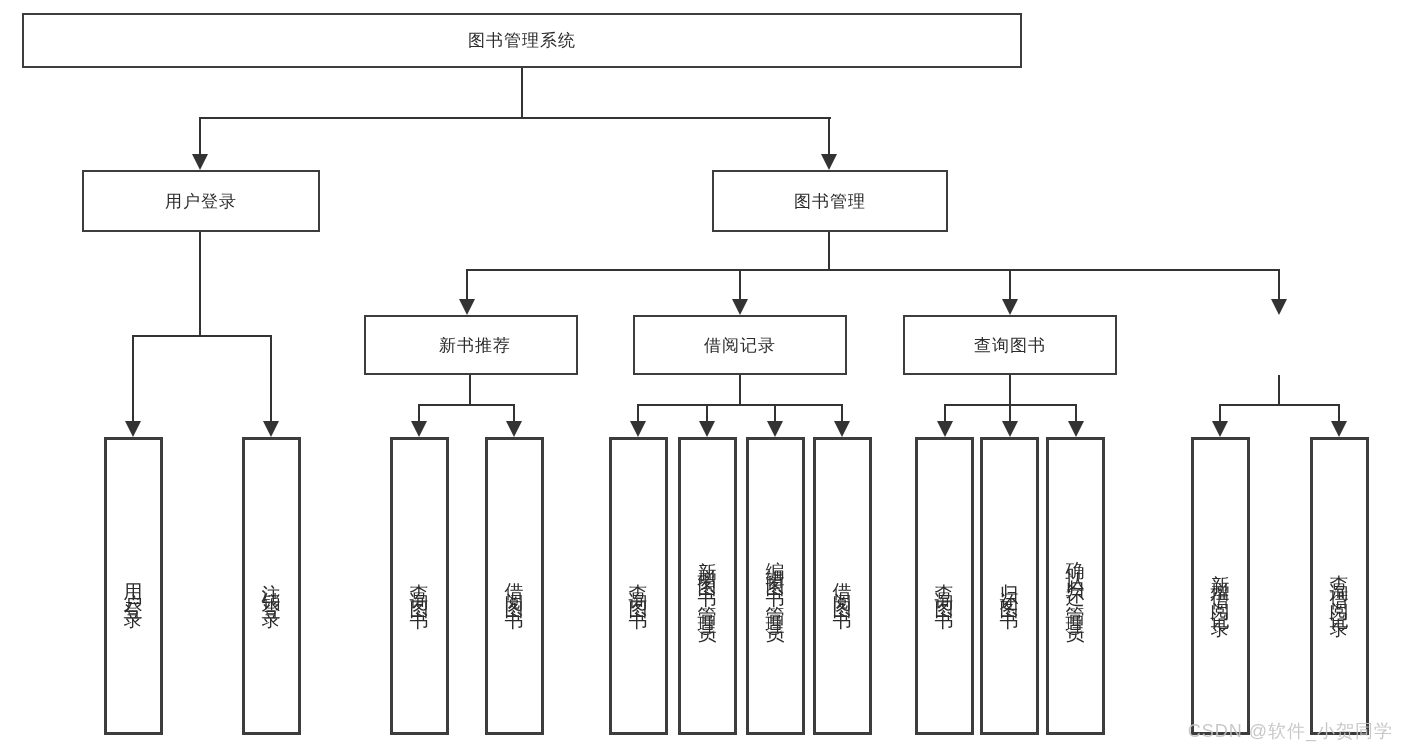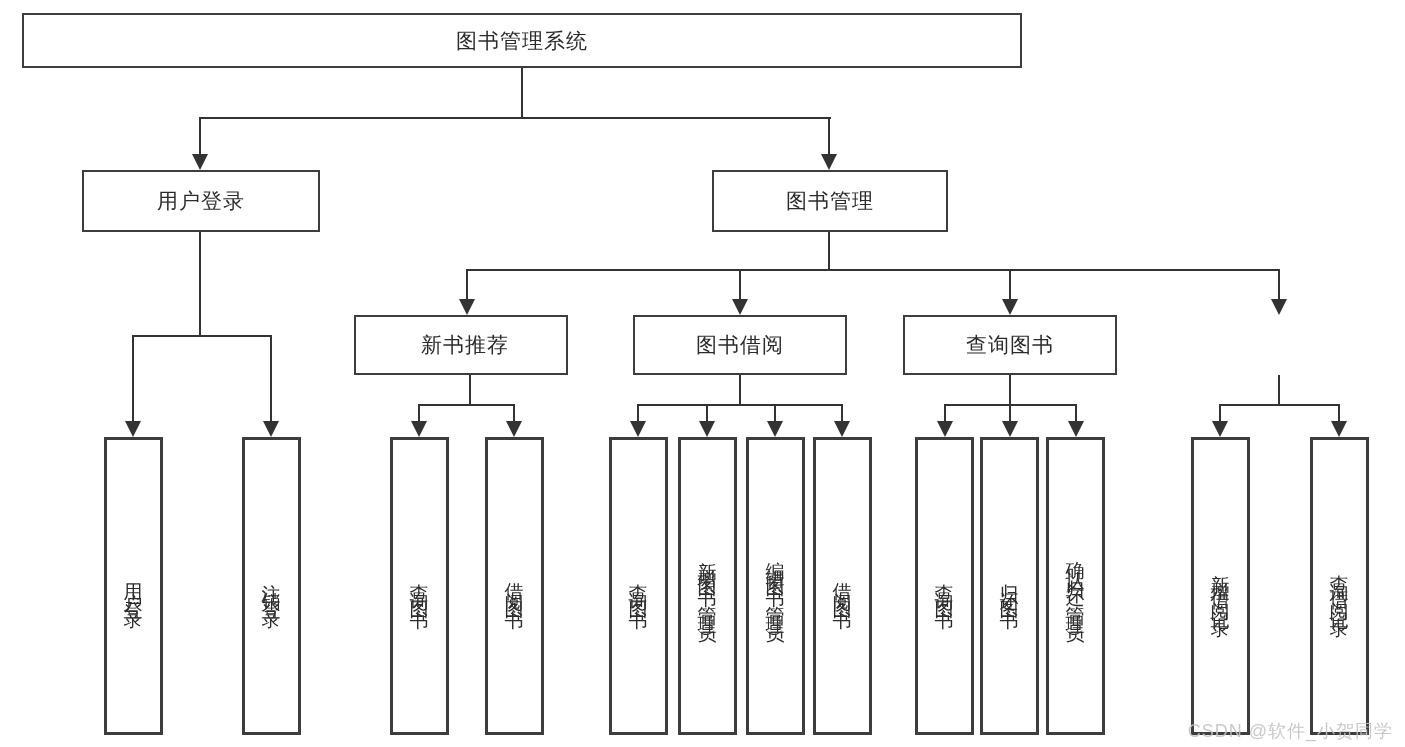--- a/index.html
+++ b/index.html
@@ -17,21 +17,21 @@
   }
   
   .box {
     position: absolute;
     box-sizing: border-box;
     background: #fff;
     border: 2px solid var(--border, #3d3d3d);
     display: flex;
     align-items: center;
     justify-content: center;
-    font-size: 21px;
+    font-size: 17px;
     letter-spacing: 1px;
     color: var(--text, #2b2b2b);
     z-index: 2;
   }
   .l2 { top: 315px; height: 60px; width: 214px; }
   
   .vbox {
     position: absolute;
     box-sizing: border-box;
     background: #fff;
@@ -88,22 +88,22 @@
 </head>
 <body>
 
 <div class="canvas">
 
   <div class="box" style="left:22px; top:13px; width:1000px; height:55px;">图书管理系统</div>
 
   <div class="box" style="left:82px; top:170px; width:238px; height:62px;">用户登录</div>
   <div class="box" style="left:712px; top:170px; width:236px; height:62px;">图书管理</div>
 
-  <div class="box l2" style="left:354px;padding-left:8px;">新书推荐</div>
-  <div class="box l2" style="left:633px;">图书借阅</div>
+  <div class="box l2" style="left:364px;padding-left:8px;">新书推荐</div>
+  <div class="box l2" style="left:633px;">借阅记录</div>
   <div class="box l2" style="left:903px;">查询图书</div>
 
   <div class="vbox" style="left:104px;">
     <span class="vtext">用户登录</span>
   </div>
   <div class="vbox" style="left:242px;">
     <span class="vtext">注销登录</span>
   </div>
 
   <div class="vbox" style="left:390px;">

